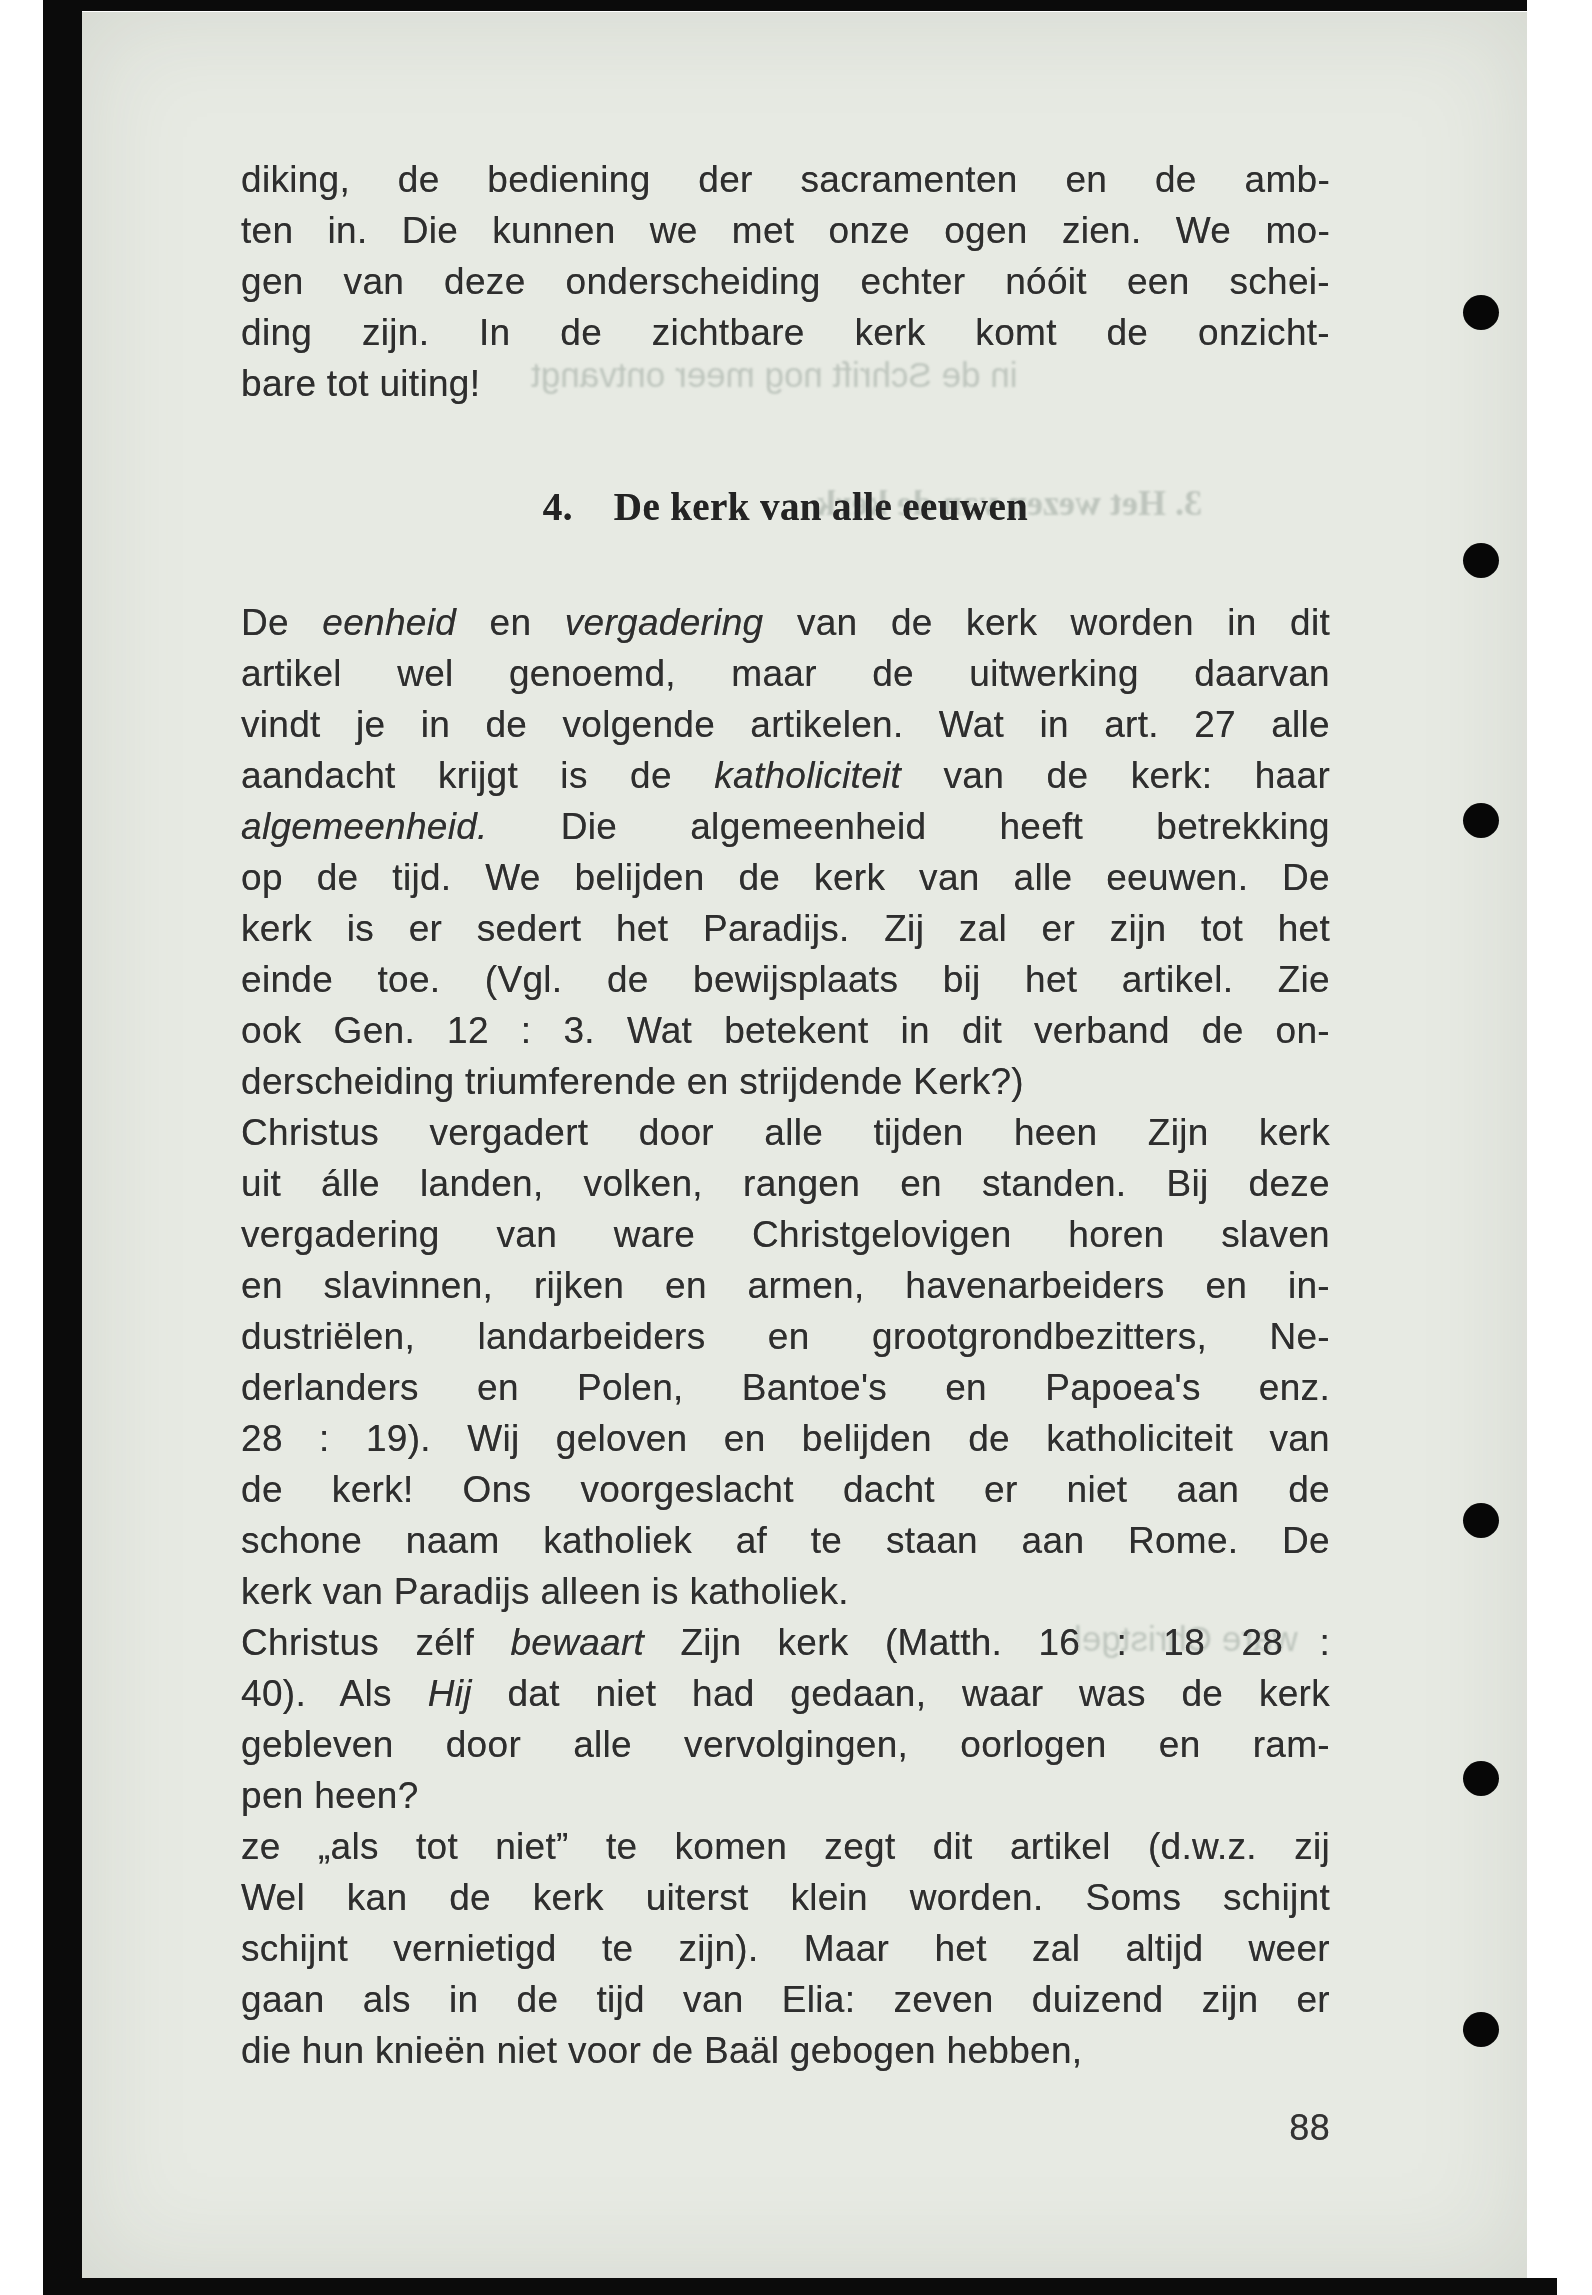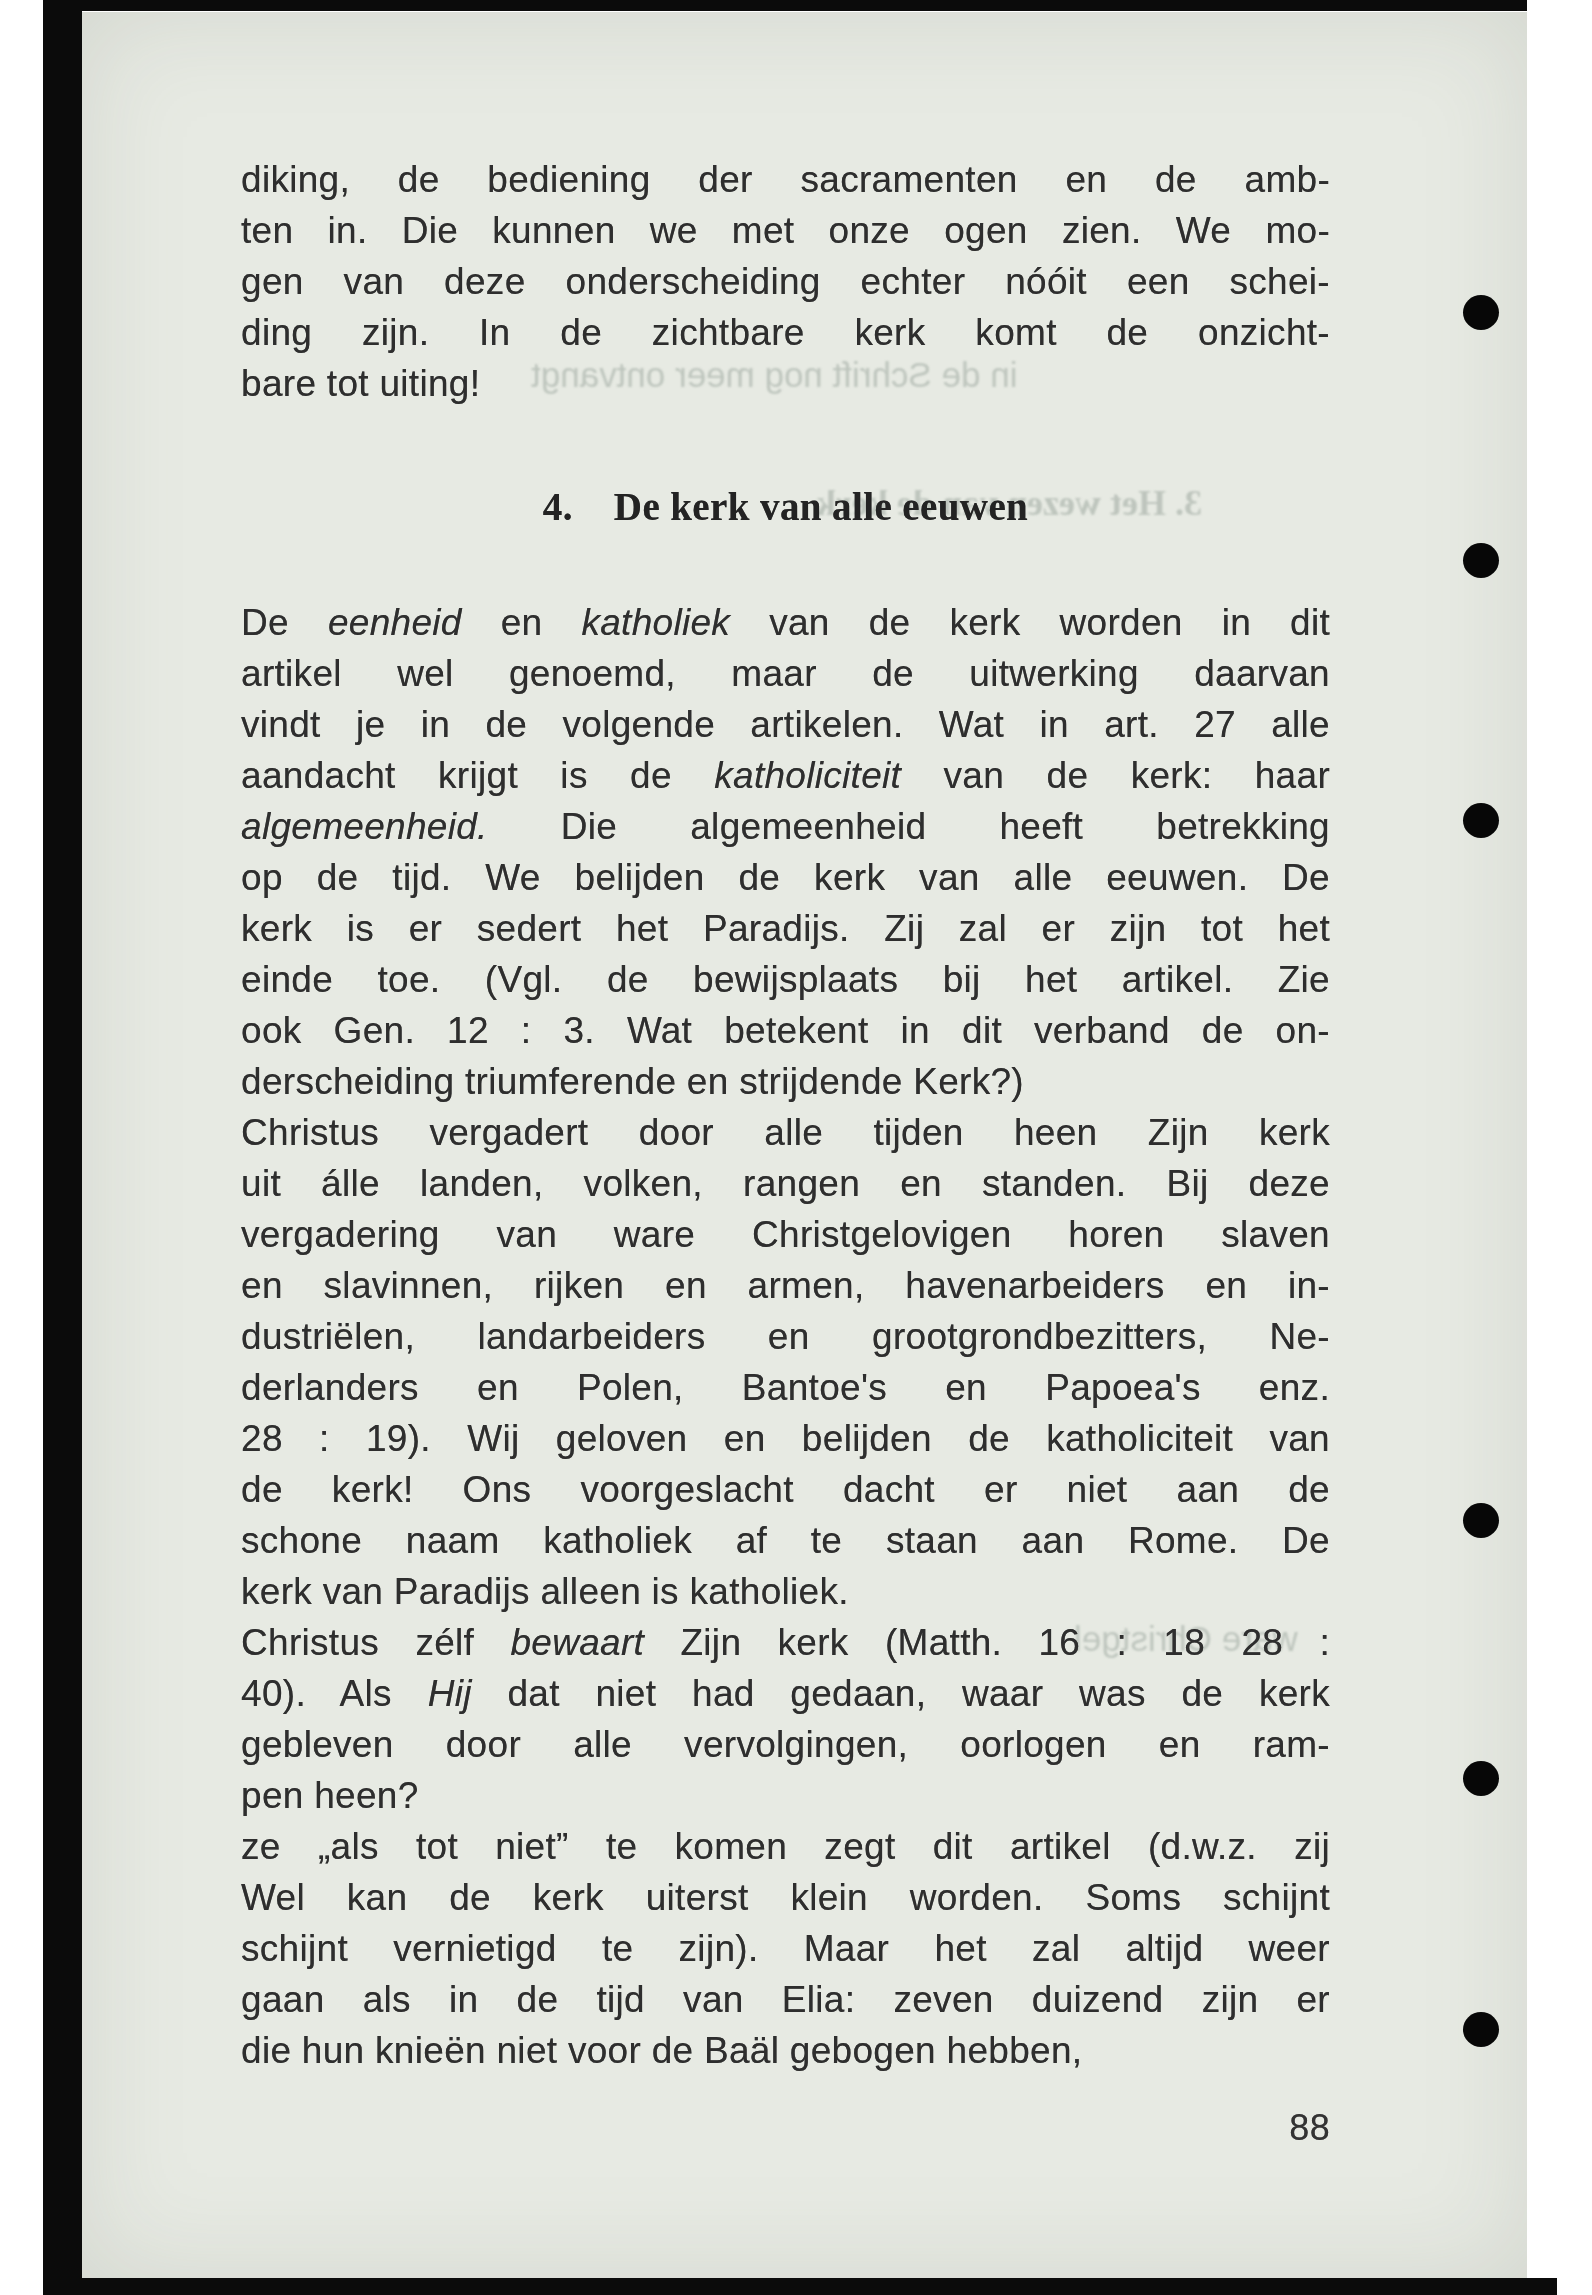--- a/index.html
+++ b/index.html
@@ -102,21 +102,21 @@
           <div class="line"><span>gen van deze onderscheiding echter nóóit een schei-</span></div>
           <div class="line"><span>ding zijn. In de zichtbare kerk komt de onzicht-</span></div>
           <div class="line end"><span>bare tot uiting!</span></div>
         </div>
 
       <div class="heading">
         <span class="h-num">4.</span><span>De kerk van alle eeuwen</span>
       </div>
 
       <div class="para">
-          <div class="line"><span>De </span><i>eenheid</i><span> en </span><i>katholiek</i><span> van de kerk worden in dit</span></div>
+          <div class="line"><span>De </span><i>eenheid</i><span> en </span><i>vergadering</i><span> van de kerk worden in dit</span></div>
           <div class="line"><span>artikel wel genoemd, maar de uitwerking daarvan</span></div>
           <div class="line"><span>vindt je in de volgende artikelen. Wat in art. 27 alle</span></div>
           <div class="line"><span>aandacht krijgt is de </span><i>katholiciteit</i><span> van de kerk: haar</span></div>
           <div class="line"><i>algemeenheid.</i><span> Die algemeenheid heeft betrekking</span></div>
           <div class="line"><span>op de tijd. We belijden de kerk van alle eeuwen. De</span></div>
           <div class="line"><span>kerk is er sedert het Paradijs. Zij zal er zijn tot het</span></div>
           <div class="line"><span>einde toe. (Vgl. de bewijsplaats bij het artikel. Zie</span></div>
           <div class="line"><span>ook Gen. 12 : 3. Wat betekent in dit verband de on-</span></div>
           <div class="line end"><span>derscheiding triumferende en strijdende Kerk?)</span></div>
           <div class="line"><span>Christus vergadert door alle tijden heen Zijn kerk</span></div>

